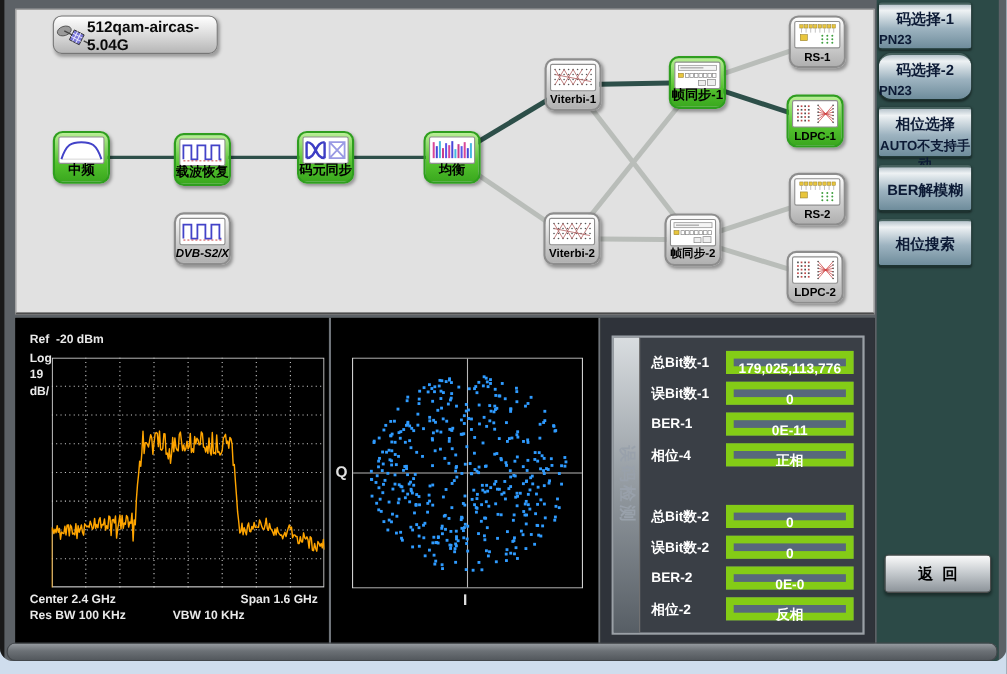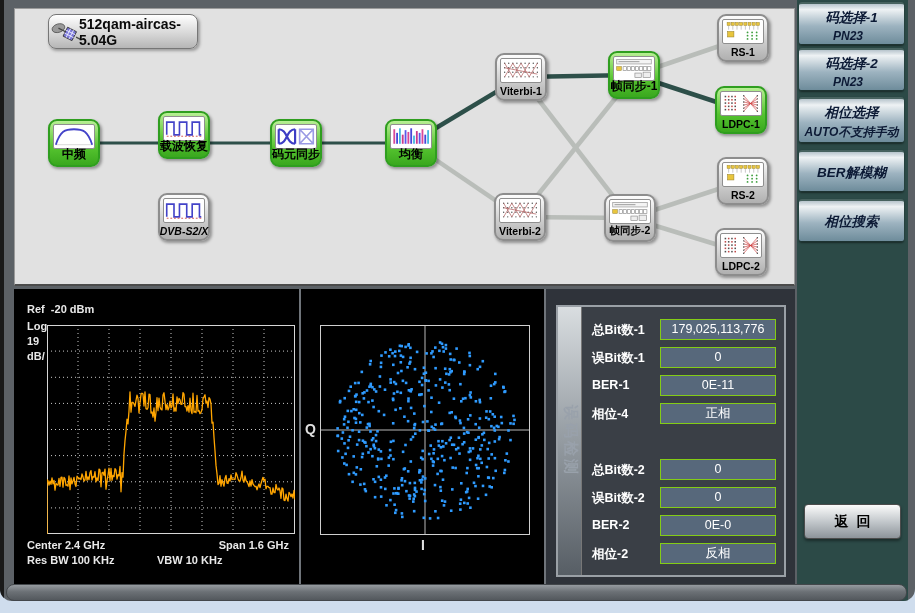--- a/index.html
+++ b/index.html
@@ -46,33 +46,33 @@
 
   .error-inner { position:absolute; left:10px; top:16px; width:230px; height:272px;
             background:#3a3f46; border:2px solid #9aa0a6; }
   .side-strip { position:absolute; left:0; top:0; bottom:0; width:24px;
             background:linear-gradient(180deg,#d9dde0,#9aa1a7 45%,#575e65); border-right:1px solid #777; }
   .side-label { position:absolute; left:50%; top:50%; transform:translate(-50%,-50%) rotate(90deg);
             white-space:nowrap; font-weight:bold; font-size:15px; color:#99a1ab; letter-spacing:3px; }
   .err-row { position:absolute; left:32px; right:4px; height:22px; }
   .err-row .elabel { position:absolute; left:2px; top:3px; color:#fff; font-weight:bold; font-size:12.5px; white-space:nowrap; }
   .err-row .evalue { position:absolute; right:4px; top:0; width:116px; height:21px; background:#57687b;
-            border:1px solid #84cc16; color:#fff; font-weight:normal; font-size:12.5px; text-align:center;
+            border:7px solid #84cc16; color:#fff; font-weight:bold; font-size:12.5px; text-align:center;
             line-height:19px; white-space:nowrap; }
 
   
   .sidebar { position:absolute; left:797px; top:0; width:111px; height:601px; background:#2c4a47; }
-  .side-btn { position:absolute; left:2px; width:105px; border-radius:3px; cursor:pointer;
+  .side-btn { position:absolute; left:2px; width:84px; border-radius:3px; cursor:pointer;
             background:linear-gradient(180deg,#b7c4cc 0%,#eef2f4 14%,#9db3c0 55%,#6e8c9b 100%);
             border-top:2px solid #47625f; border-bottom:1px solid #1d3331;
-            box-shadow:0 1px 2px rgba(0,0,0,.45); color:#0c1a35;font-style:italic; }
+            box-shadow:0 1px 2px rgba(0,0,0,.45); color:#0c1a35; }
   .side-btn .main { display:block; text-align:center; font-weight:bold; font-size:13.5px; padding-top:5px; }
   .side-btn.single .main { padding-top:12px; }
   .side-btn .sub { display:block; font-weight:bold; font-size:12px; margin-top:2px; }
-  .side-btn .sub.right { text-align:center; padding-right:7px; }
+  .side-btn .sub.right { text-align:left; padding-right:7px; }
   .side-btn .sub.center { text-align:center; }
   .back-btn { position:absolute; left:7px; top:504px; width:97px; height:35px; border-radius:4px;
             border:1px solid #4c4c4c; background:linear-gradient(180deg,#fbfbfb,#c3c8cc 50%,#8d949a);
             font-family:inherit; font-weight:bold; font-size:14px; letter-spacing:8px; padding-left:8px;
             color:#000; cursor:pointer; box-shadow:0 2px 3px rgba(0,0,0,.4); }
 </style>
 </head>
 <body>
 
 <div class="stage">
@@ -98,21 +98,21 @@
       <div id="blocks-layer">
           <div class="block active" style="left: 33px; top: 110px;">
             <div class="bicon">
               <svg viewBox="0 0 44 24">
                 <path d="M2,21 h40" stroke="#bbb" stroke-width="0.6"></path>
                 <path d="M2,21 C7,6 12,4 22,4 C32,4 37,6 42,21" fill="none" stroke="#4343c8" stroke-width="2"></path>
               </svg>
             </div>
             <div class="blabel" style="font-size: 12px;">中频</div>
           </div>
-          <div class="block active" style="left: 143px; top: 102px;">
+          <div class="block active" style="left: 143px; top: 112px;">
             <div class="bicon">
               <svg viewBox="0 0 44 24">
                 <path d="M3,19 V5 H11 V19 H17 V5 H25 V19 H31 V5 H39 V19 H41" fill="none" stroke="#4343c8" stroke-width="1.8"></path>
                 <path d="M3,20.5 H41" stroke="#cc4444" stroke-width="1" stroke-dasharray="2 2"></path>
               </svg>
             </div>
             <div class="blabel" style="font-size: 12px;">载波恢复</div>
           </div>
           <div class="block active" style="left: 255px; top: 110px;">
             <div class="bicon">
@@ -1012,21 +1012,21 @@
         </div>
       </div>
     </div>
 
     <div class="sidebar">
       <div id="sidebar-buttons">
           <div class="side-btn" style="top: 2px; height: 43px;">
             <span class="main">码选择-1</span>
             <span class="sub right">PN23</span>
           </div>
-          <div class="side-btn" style="top: 48px; height: 43px;">
+          <div class="side-btn" style="top: 48px; height: 43px; border-radius: 12px;">
             <span class="main">码选择-2</span>
             <span class="sub right">PN23</span>
           </div>
           <div class="side-btn" style="top: 97px; height: 46px;">
             <span class="main">相位选择</span>
             <span class="sub center">AUTO不支持手动</span>
           </div>
           <div class="side-btn single" style="top: 150px; height: 42px;">
             <span class="main">BER解模糊</span>
           </div>

